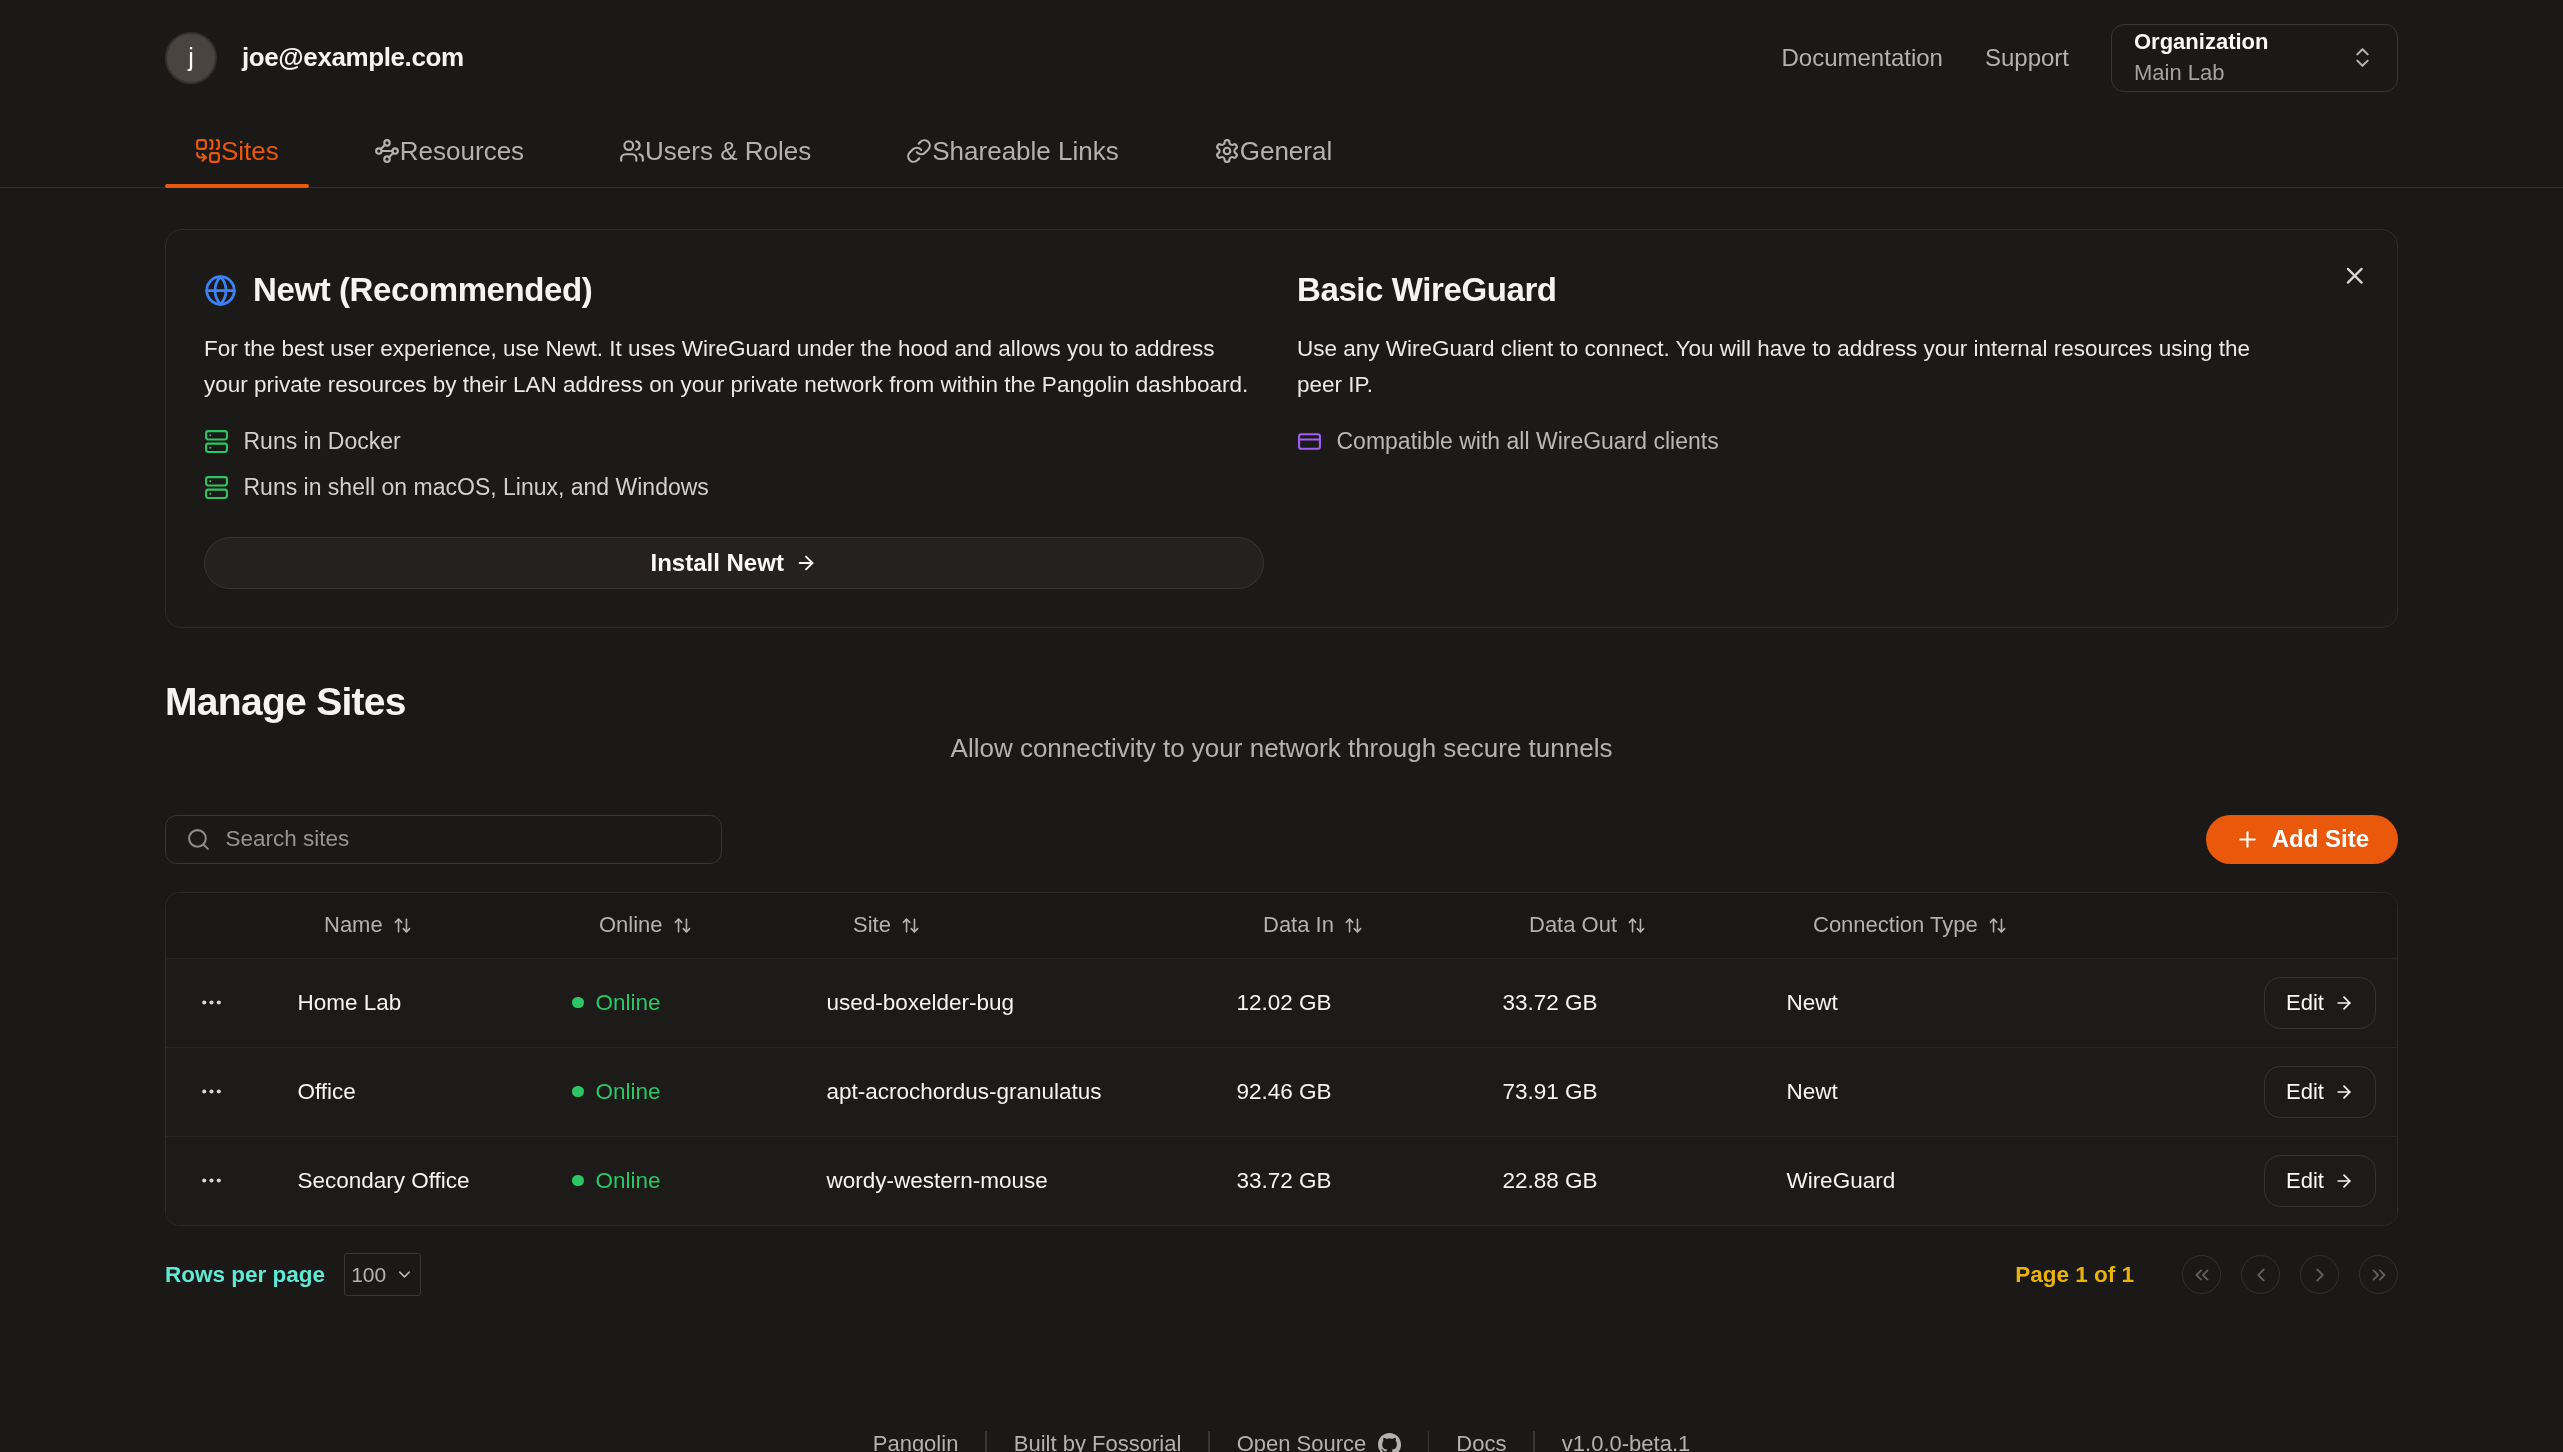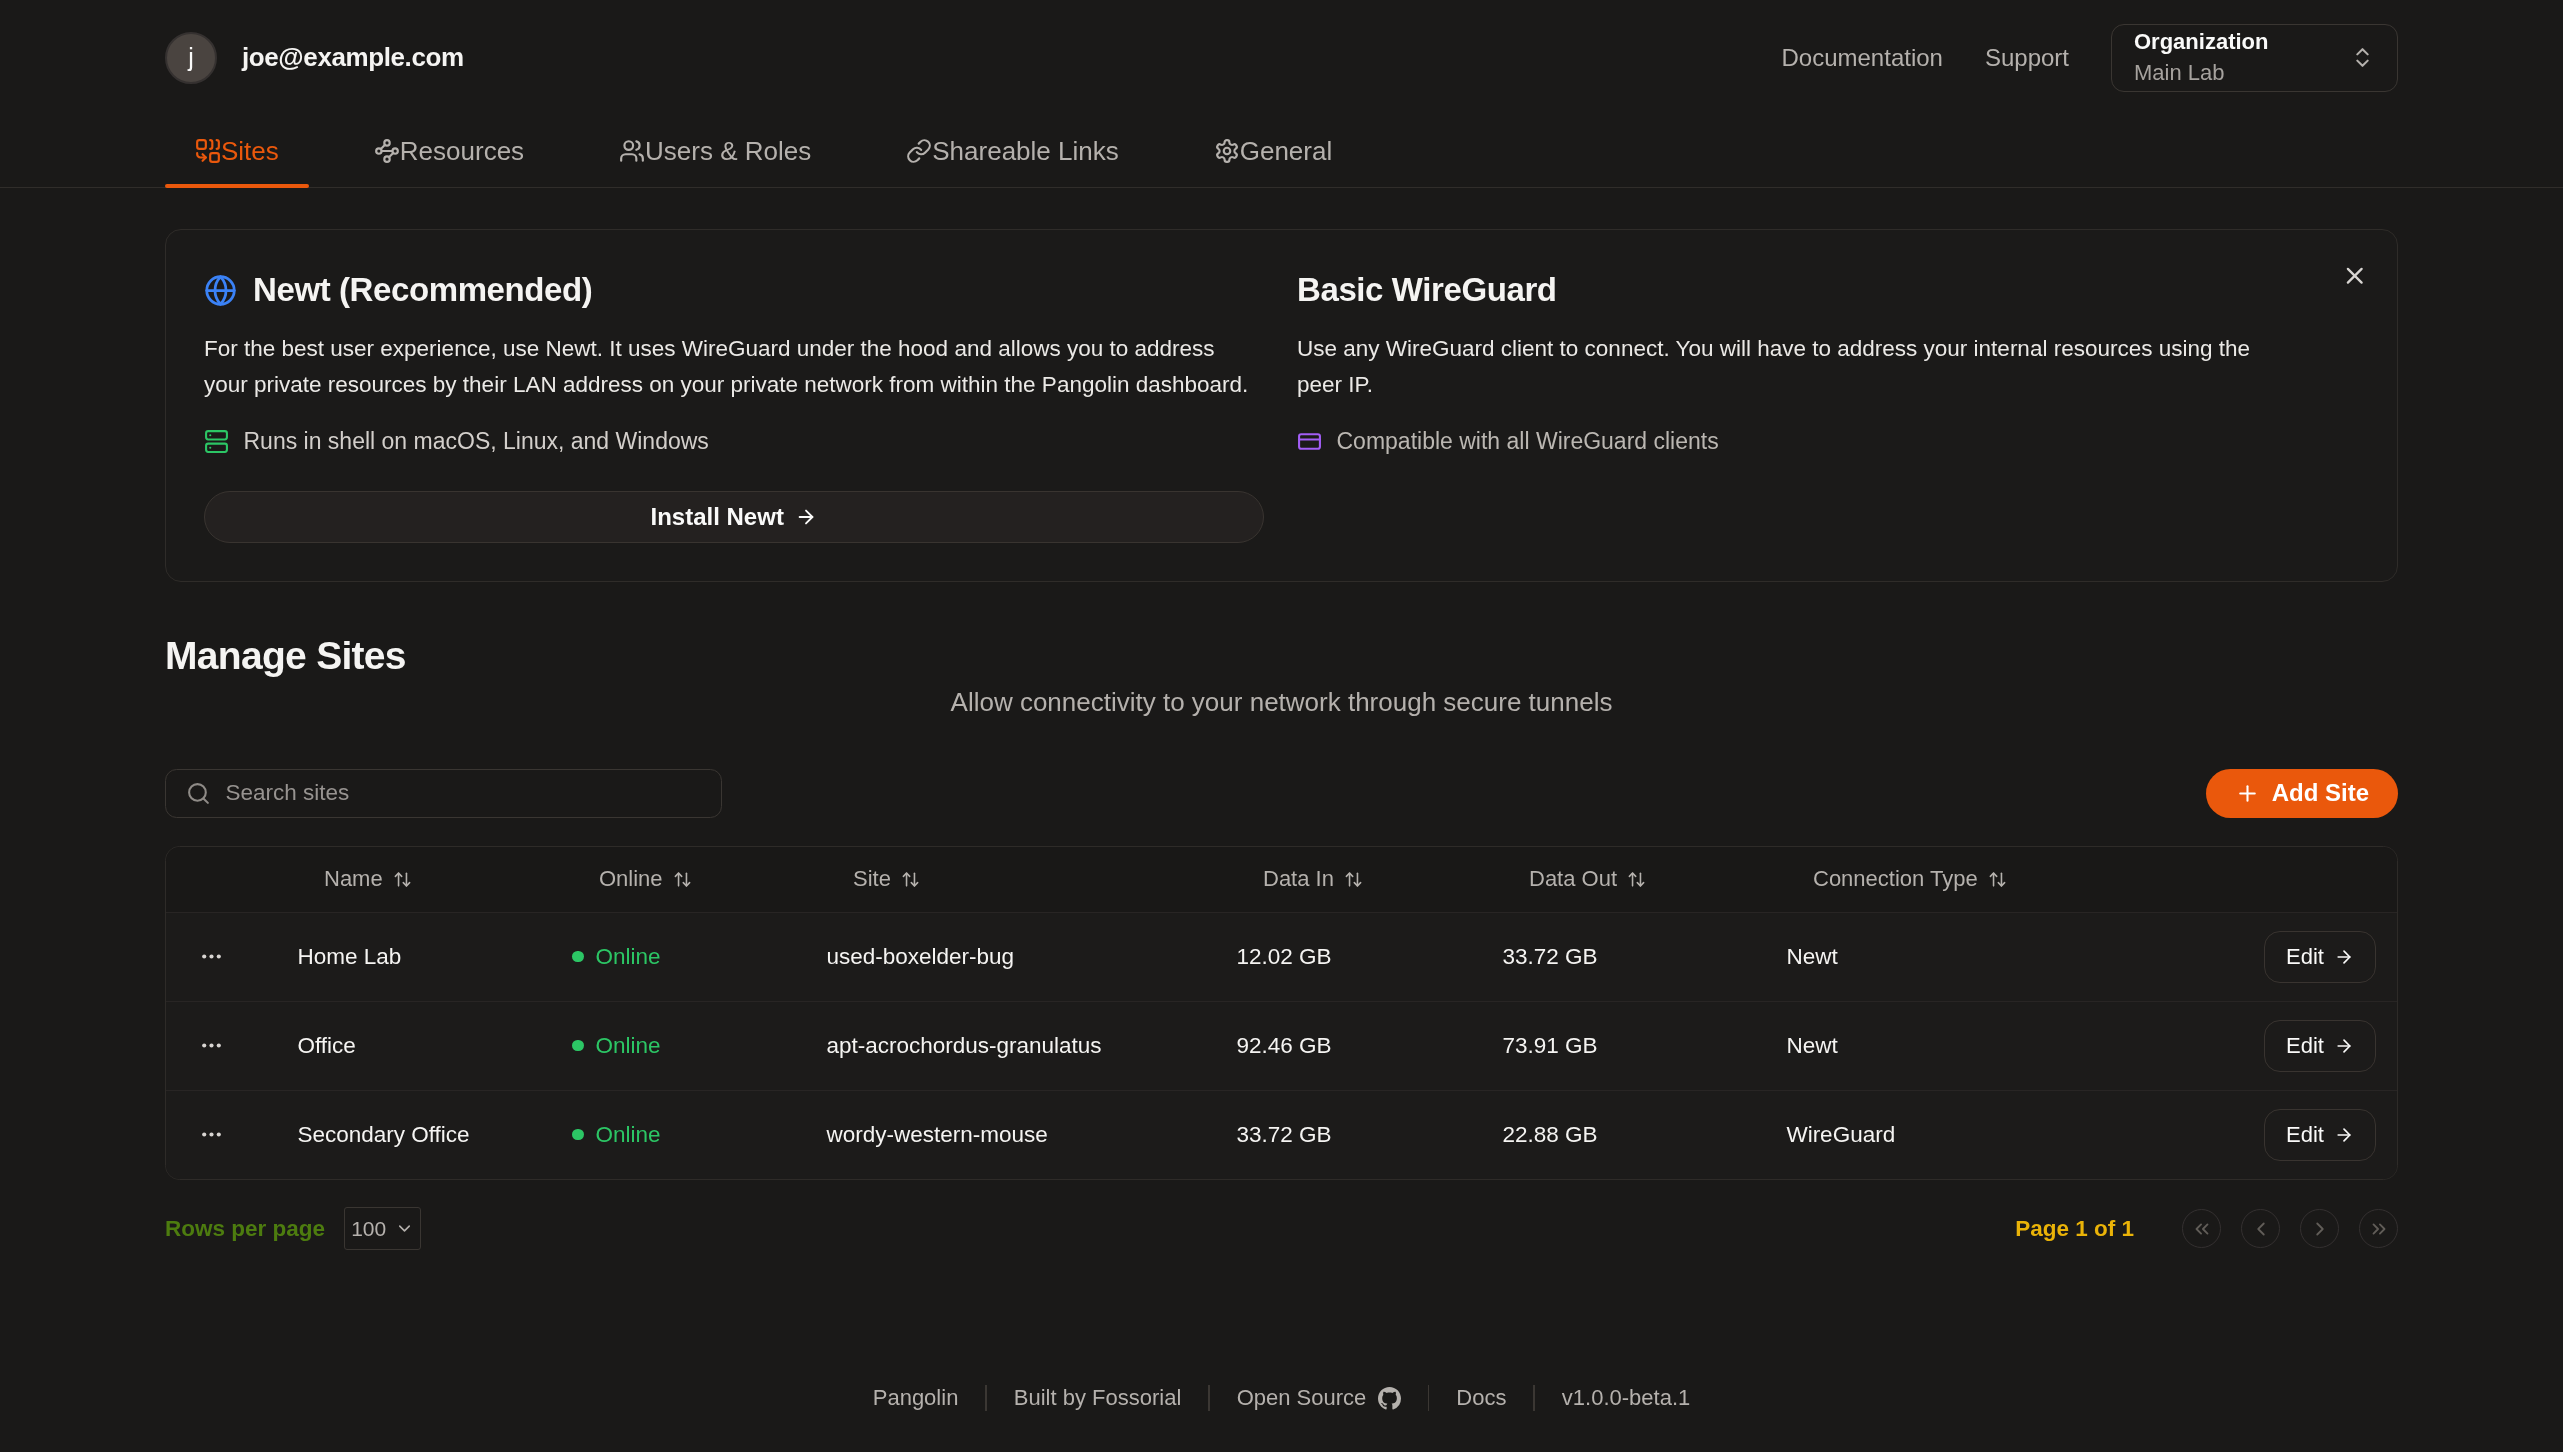--- a/index.html
+++ b/index.html
@@ -105,21 +105,21 @@
   .edit-btn {
     width:112px; height:52px; border-radius:16px; background:transparent;
     border:1.4px solid #393430; color:#fafaf9; font-size:22px;
     display:flex; align-items:center; justify-content:center; gap:10px; cursor:pointer;
     font-family:"Liberation Sans", sans-serif;
   }
   .td-action { justify-content:flex-end; padding-right:21px; }
 
   
   .pagerow { margin-top:27.5px; display:flex; align-items:center; }
-  .rpp-label { font-size:22.5px; font-weight:600; color:#4d7c0f; }
+  .rpp-label { font-size:22.5px; font-weight:600; color:#5eead4; }
   .rpp-select {
     margin-left:19px; width:77px; height:43px; border:1.4px solid #3a3632; border-radius:3px;
     display:flex; align-items:center; justify-content:center; gap:8.7px;
     font-size:21px; color:#b5b1ad; cursor:pointer;
   }
   .page-status { margin-left:auto; font-size:22.5px; font-weight:700; color:#eab308; }
   .pager-btns { display:flex; gap:20px; margin-left:48px; }
   .pager-btn {
     width:39px; height:39px; border-radius:50%; border:1.4px solid #343030;
     display:flex; align-items:center; justify-content:center; color:#615d58;
@@ -231,20 +231,31 @@
           <svg class="ic" width="33" height="33" viewBox="0 0 24 24">
               <circle cx="12" cy="12" r="10"></circle>
               <path d="M12 2a14.5 14.5 0 0 0 0 20 14.5 14.5 0 0 0 0-20"></path>
               <path d="M2 12h20"></path>
             </svg>
         </span>
         <span class="hero-title">Newt (Recommended)</span>
       </div>
       <div class="hero-desc">For the best user experience, use Newt. It uses WireGuard under the hood and allows you to address your private resources by their LAN address on your private network from within the Pangolin dashboard.</div>
       <div class="features">
+        <div class="feature feature-newt">
+          <span class="icon-green">
+            <svg class="ic" width="25" height="25" viewBox="0 0 24 24">
+                <rect x="2" y="2" width="20" height="8" rx="2"></rect>
+                <rect x="2" y="14" width="20" height="8" rx="2"></rect>
+                <line x1="6" x2="6.01" y1="6" y2="6"></line>
+                <line x1="6" x2="6.01" y1="18" y2="18"></line>
+              </svg>
+          </span>
+          <span>Runs in Docker</span>
+        </div>
         <div class="feature feature-newt">
           <span class="icon-green">
             <svg class="ic" width="25" height="25" viewBox="0 0 24 24">
                 <rect x="2" y="2" width="20" height="8" rx="2"></rect>
                 <rect x="2" y="14" width="20" height="8" rx="2"></rect>
                 <line x1="6" x2="6.01" y1="6" y2="6"></line>
                 <line x1="6" x2="6.01" y1="18" y2="18"></line>
               </svg>
           </span>
           <span>Runs in shell on macOS, Linux, and Windows</span>

